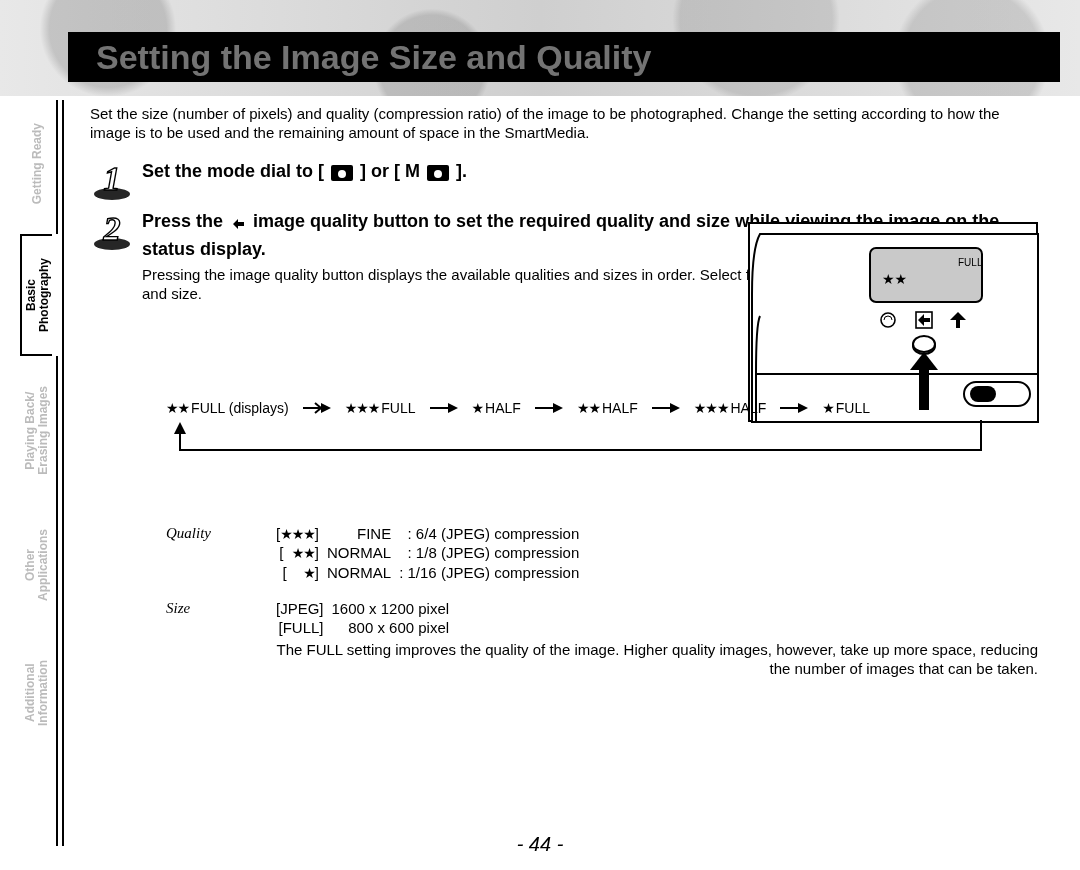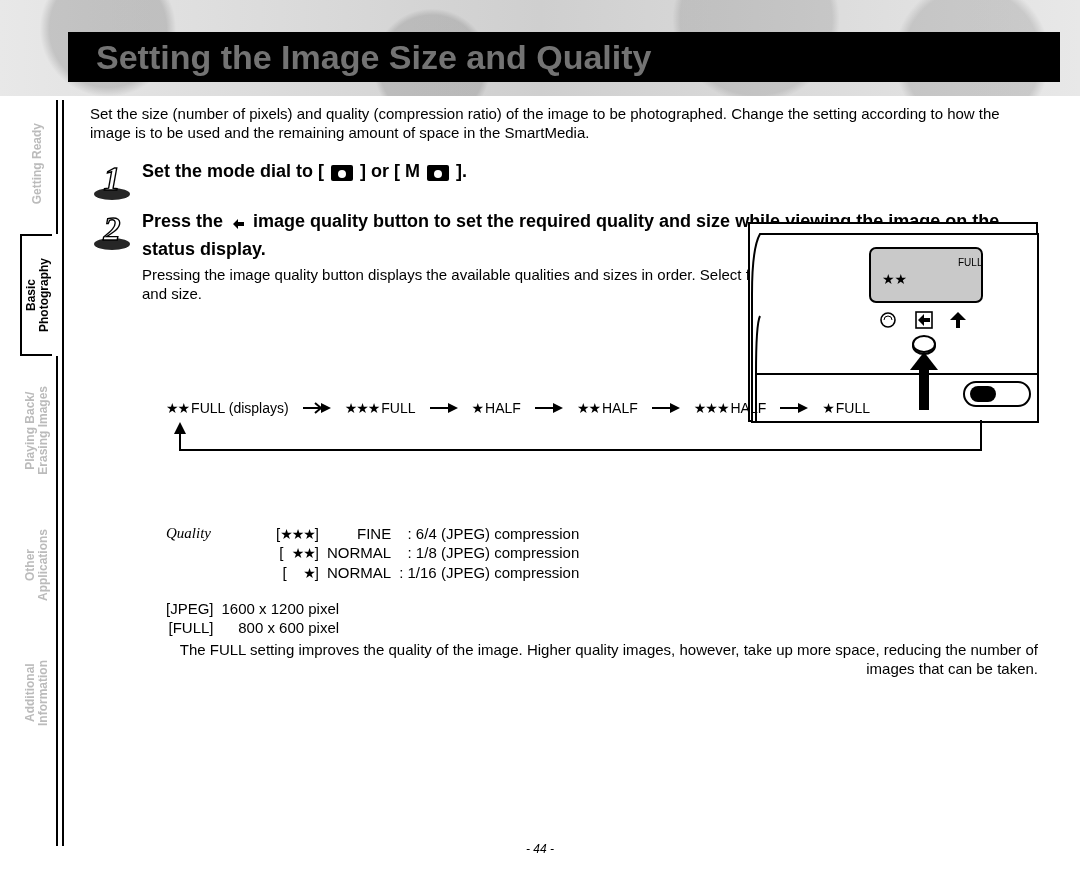--- a/index.html
+++ b/index.html
@@ -189,21 +189,21 @@
   .legend-rows table { border-collapse: collapse; }
   .legend-rows td { padding: 0 8px 0 0; vertical-align: top; white-space: nowrap; }
   .legend-note { margin-top: 2px; }
 
   .page-number {
     position: absolute;
     left: 0; right: 0;
     bottom: 14px;
     text-align: center;
     font-style: italic;
-    font-size: 12px;
+    font-size: 20px;
     margin-top: 15px;
   }
 
   .star { font-size: 14px; letter-spacing: -1px; }
 </style>
 </head>
 <body>
 
 <div class="page">
 
@@ -416,20 +416,25 @@
                 <td>[&nbsp;&nbsp;&nbsp;&nbsp;<span class="star">★</span>]</td>
                 <td>NORMAL</td>
                 <td>: 1/16 (JPEG) compression</td>
               </tr>
             </tbody>
               </table>
           </div>
         </div>
 
         <div class="legend-block">
+          <div class="legend-tag">
+            <svg width="70" height="18" viewBox="0 0 70 18">
+                <text x="0" y="14" font-family="Georgia,serif" font-style="italic" font-size="15">Size</text>
+              </svg>
+          </div>
           <div class="legend-rows">
             <table>
               <tbody>
                   <tr>
                 <td>[JPEG]</td>
                 <td>1600 x 1200 pixel</td>
               </tr>
               <tr>
                 <td>[FULL]</td>
                 <td>800 x 600 pixel</td>

